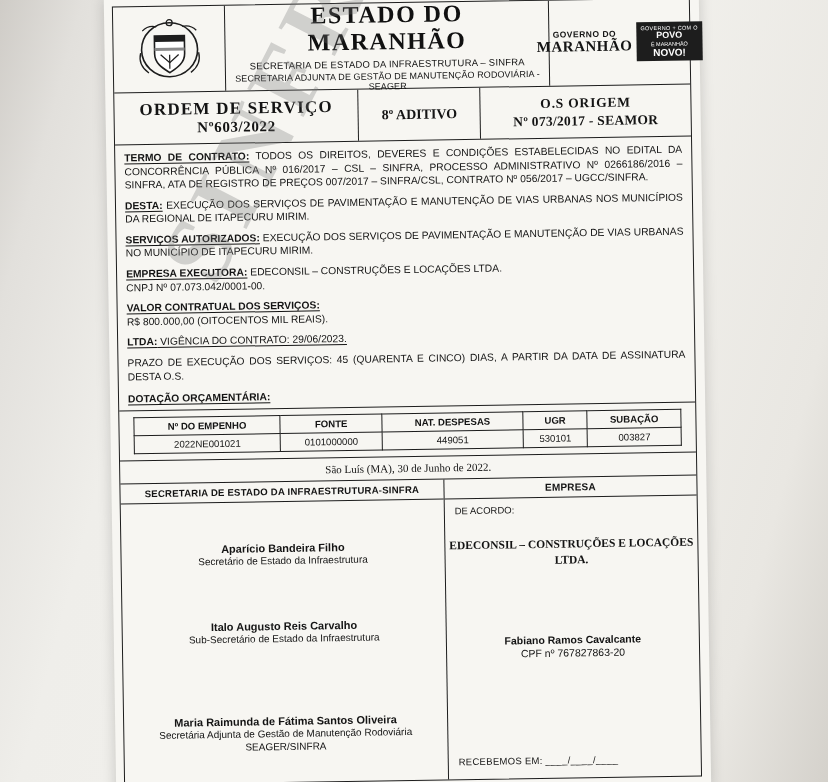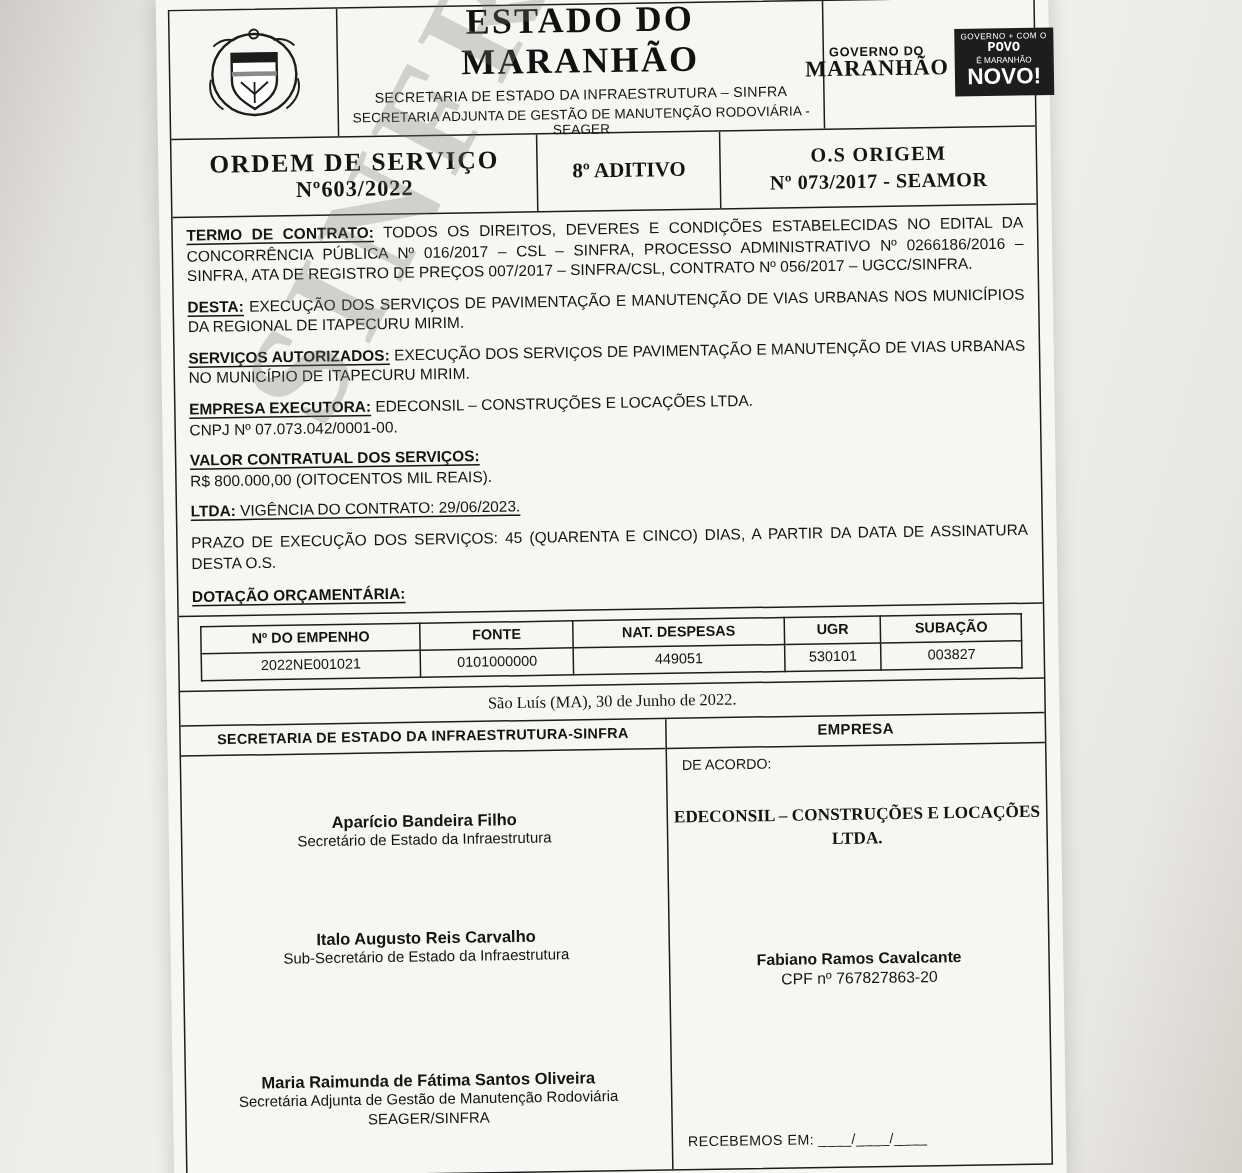--- a/index.html
+++ b/index.html
@@ -121,23 +121,23 @@
   }
   .gov-right {
     background: #1d1d1d;
     color: #fff;
     padding: 3px 4px;
     text-align: center;
     line-height: 1.1;
     min-width: 58px;
   }
   .gov-r1 { font-size: 5.5px; letter-spacing: .3px; }
-  .gov-r2 { font-size: 9px; font-weight: bold; font-family: Liberation Mono, monospace; }
+  .gov-r2 { font-size: 9px; font-weight: bold; }
   .gov-r3 { font-size: 5.5px; }
-  .gov-r4 { font-size: 15px; font-weight: bold; }
+  .gov-r4 { font-size: 10px; font-weight: bold; }
 
   
   .brasao {
     width: 74px; height: 62px;
     position: relative;
   }
   .brasao svg { display:block; }
 
   
   .titlebar {

